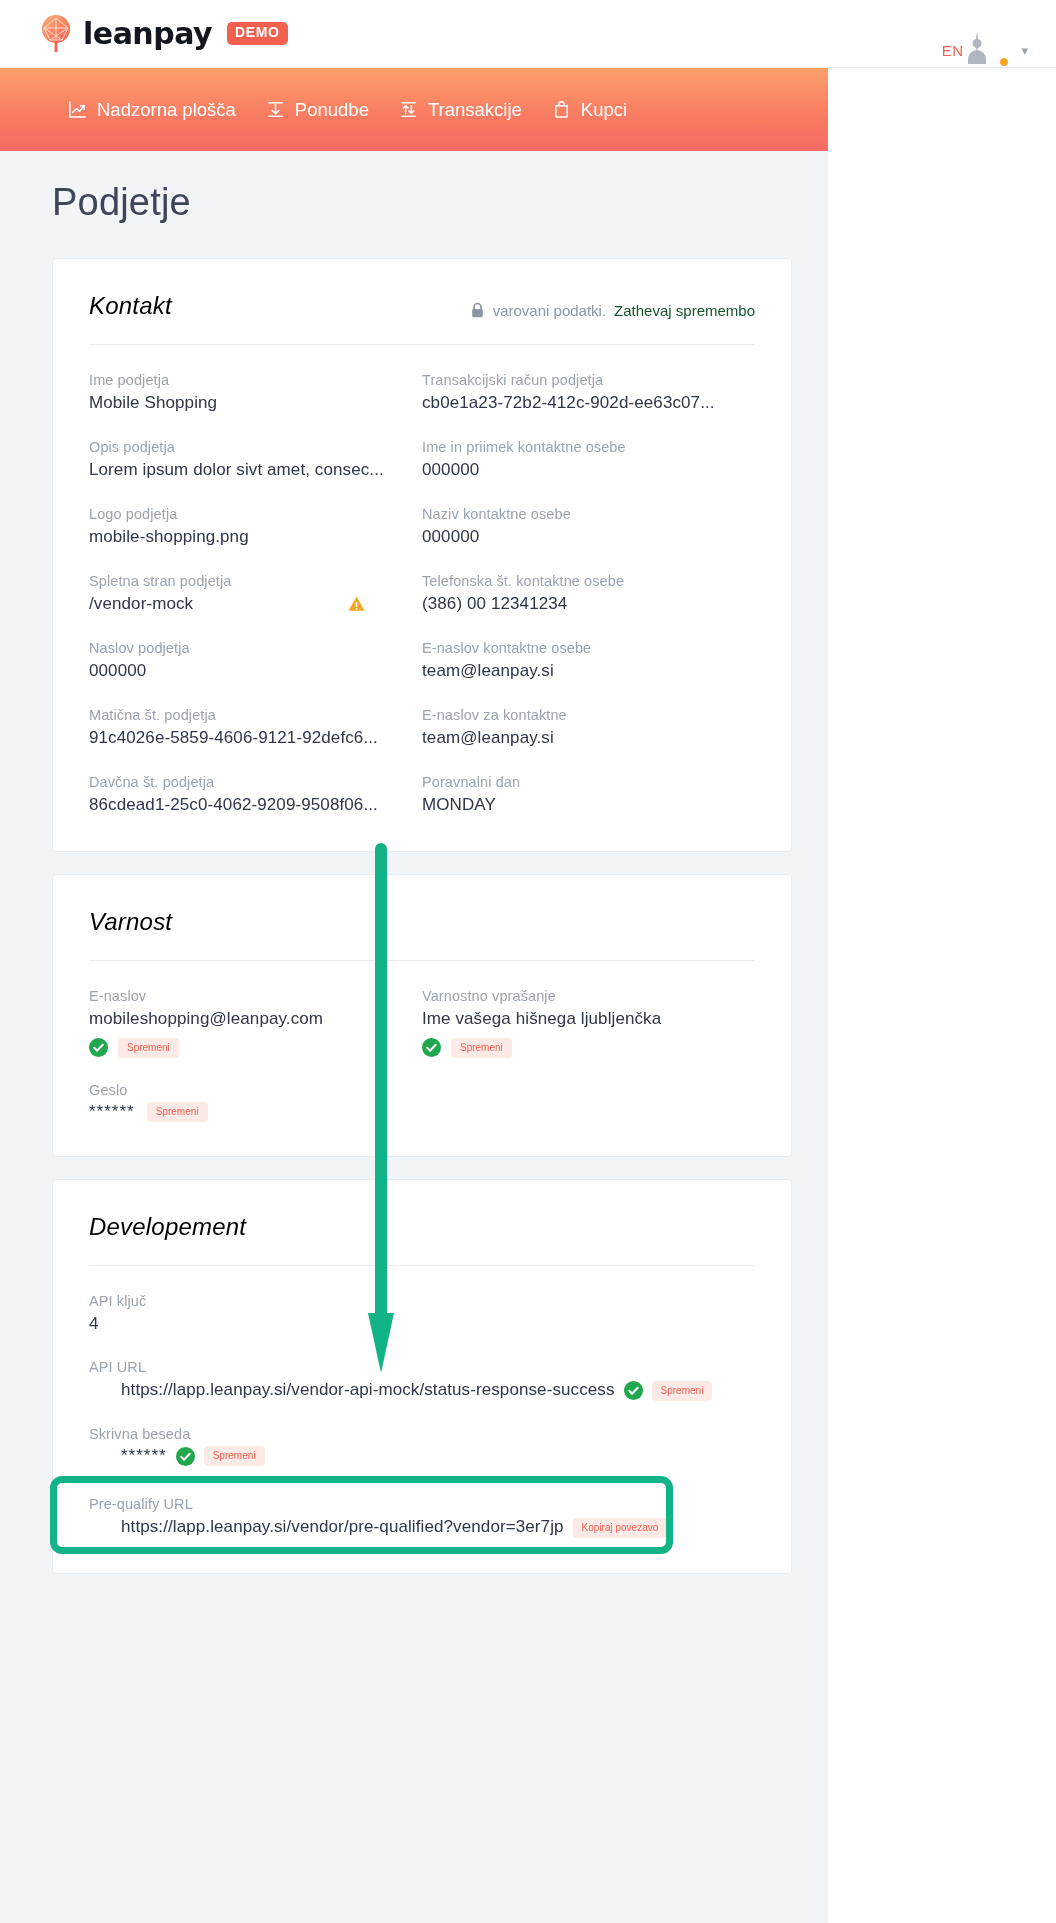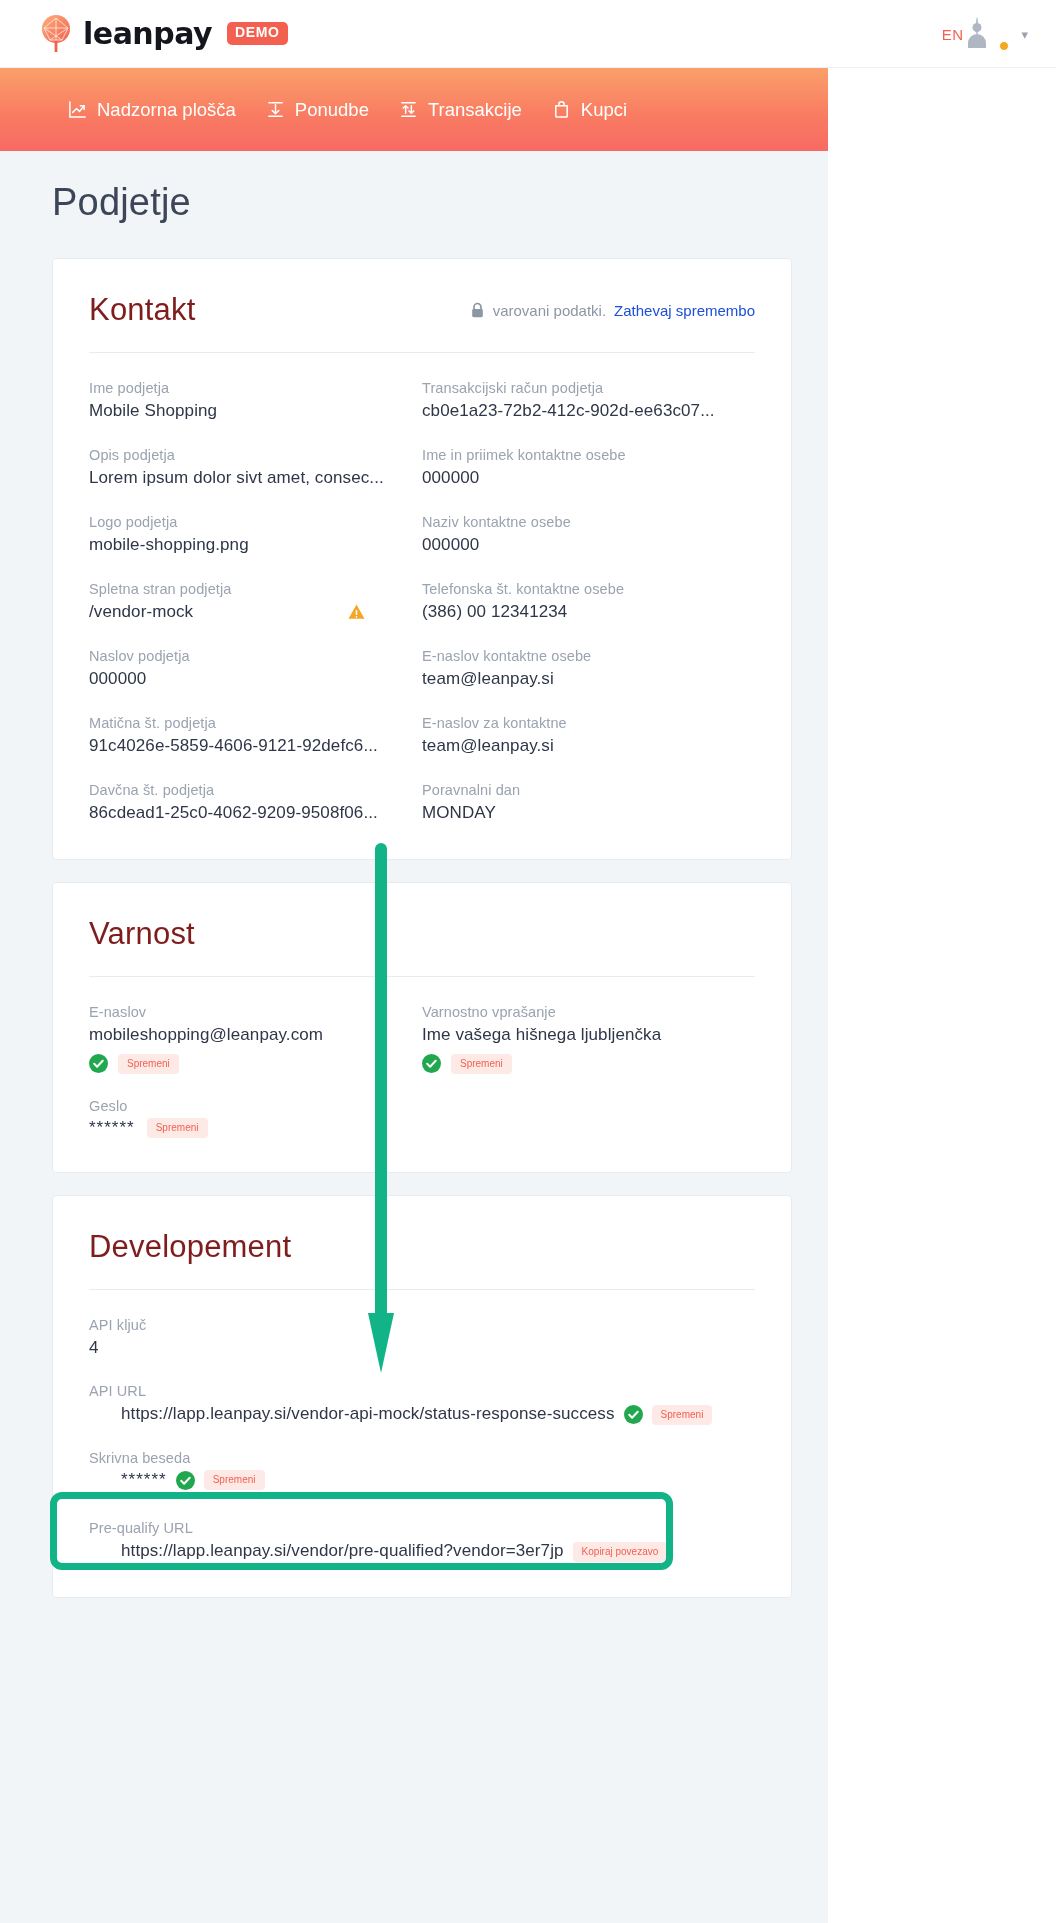--- a/index.html
+++ b/index.html
@@ -22,21 +22,21 @@
   }
   .logo-wrap { display: flex; align-items: center; gap: 9px; }
   .logo-mark { width: 36px; height: 40px; position: relative; flex: none; }
   .logo-text { font-size: 30px; font-weight: 700; color: #14161d; letter-spacing: -0.5px; font-family: "DejaVu Sans", sans-serif; line-height: 1; }
   .demo-badge {
     background: #f4604f; color: #fff; font-size: 14px; font-weight: 700;
     padding: 3px 8px 4px; border-radius: 5px; letter-spacing: .6px;
     margin-left: 6px; line-height: 1.1;
   }
   .topbar-right {
-    position: absolute; right: 28px; top: 0; height: 68px;
+    position: absolute; right: 28px; top: 16px; height: 68px;
     display: flex; align-items: center; gap: 13px;
   }
   .lang { color: #f4604f; font-size: 15px; letter-spacing: .4px; }
   .avatar-wrap { position: relative; width: 32px; height: 32px; }
   .avatar-ring {
     width: 30px; height: 30px; border-radius: 50%;
     border: 1.6px solid #b0b7c3; position: relative; overflow: hidden;
   }
   .avatar-head { position: absolute; left: 50%; top: 5px; transform: translateX(-50%); width: 9px; height: 9px; border-radius: 50%; background: #b0b7c3; }
   .avatar-body { position: absolute; left: 50%; top: 16px; transform: translateX(-50%); width: 18px; height: 14px; border-radius: 9px 9px 0 0; background: #b0b7c3; }
@@ -61,24 +61,24 @@
   .page-title {
     font-size: 38px; font-weight: 300; color: #3d4658;
     letter-spacing: .2px; margin: 0 0 34px 0; font-family: "Liberation Sans", sans-serif;
   }
 
   .card {
     background: #fff; border: 1px solid #e7ecf1; border-radius: 4px;
     padding: 33px 36px 34px 36px; margin-bottom: 22px; position: relative;
   }
   .card-head { display: flex; align-items: flex-start; justify-content: space-between; }
-  .card-title { font-size: 31px; font-weight: 300; color: #7f1d1d; letter-spacing: .2px; }
+  .card-title { font-size: 24px; font-weight: 300; color: #000000; letter-spacing: .2px; font-style: italic; }
   .secure-note { display: flex; align-items: center; gap: 8px; font-size: 15px; color: #8d96a5; padding-top: 10px; }
   .secure-note .lock { width: 15px; height: 17px; flex: none; }
-  .secure-note a { color: #1d4ed8; text-decoration: none; }
+  .secure-note a { color: #14532d; text-decoration: none; }
   .divider { height: 1px; background: #e7ecf1; margin: 24px 0 0 0; }
 
   .grid { display: grid; grid-template-columns: 1fr 1fr; column-gap: 0; padding-top: 27px; }
   .col { display: flex; flex-direction: column; }
   .field { margin-bottom: 24px; position: relative; }
   .field:last-child { margin-bottom: 0; }
   .f-label { font-size: 14.5px; color: #9aa3b0; margin-bottom: 4px; letter-spacing: .1px; }
   .f-value { font-size: 17px; color: #2e3648; letter-spacing: .1px; line-height: 1.35; }
   .warn-ic { position: absolute; right: 56px; top: 22px; width: 19px; height: 18px; }
 

